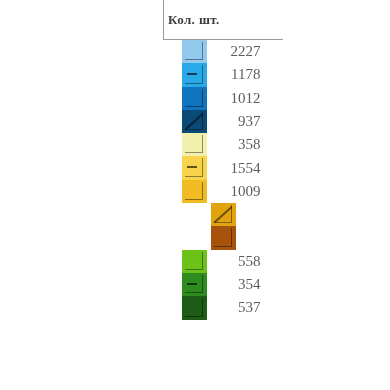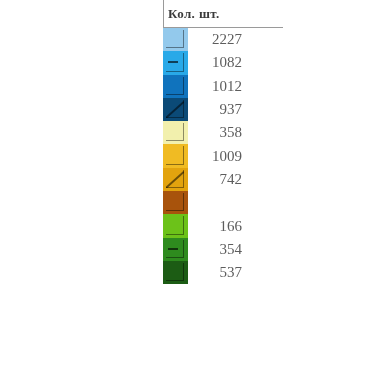--- a/index.html
+++ b/index.html
@@ -18,21 +18,21 @@
   
   #legend {
     position: absolute;
     left: 163px;
     top: 0px;
     width: 120px;
   }
 
   
   .legend-header {
-    height: 28px;
+    height: 40px;
     border-left: 1px solid #9a9a9a;
     border-bottom: 1px solid #9a9a9a;
     box-sizing: border-box;
     display: flex;
     align-items: center;
     padding-left: 4px;
   }
   .legend-header-text {
     font-family: "Liberation Serif", serif;
     font-weight: bold;
@@ -44,20 +44,21 @@
 
   
   .legend-rows {
     display: flex;
     flex-direction: column;
   }
   .legend-row {
     display: flex;
     align-items: center;
     height: 23.3px;
+    justify-content: center;
   }
 
   .swatch {
     position: relative;
     width: 25px;
     height: 23.3px;
     flex: 0 0 25px;
     box-sizing: border-box;
   }
   
@@ -129,21 +130,21 @@
         <div class="swatch" style="background: rgb(147, 201, 236);">
           <span class="corner"></span>
         </div>
         <div class="legend-value">2227</div>
       </div>
       <div class="legend-row">
         <div class="swatch" style="background: rgb(41, 169, 232);">
           <span class="corner"></span>
           <span class="dash"></span>
         </div>
-        <div class="legend-value">1082</div>
+        <div class="legend-value">1178</div>
       </div>
       <div class="legend-row">
         <div class="swatch" style="background: rgb(16, 115, 189);">
           <span class="corner"></span>
         </div>
         <div class="legend-value">1012</div>
       </div>
       <div class="legend-row">
         <div class="swatch" style="background: rgb(11, 74, 119);">
           <span class="corner"></span>
@@ -151,42 +152,48 @@
         </div>
         <div class="legend-value">937</div>
       </div>
       <div class="legend-row">
         <div class="swatch" style="background: rgb(242, 240, 173);">
           <span class="corner"></span>
         </div>
         <div class="legend-value">358</div>
       </div>
       <div class="legend-row">
+        <div class="swatch" style="background: rgb(248, 212, 76);">
+          <span class="corner"></span>
+          <span class="dash"></span>
+        </div>
+        <div class="legend-value">1554</div>
+      </div>
+      <div class="legend-row">
         <div class="swatch" style="background: rgb(240, 187, 35);">
           <span class="corner"></span>
         </div>
         <div class="legend-value">1009</div>
       </div>
       <div class="legend-row">
         <div class="swatch" style="background: rgb(226, 163, 14);">
           <span class="corner"></span>
           <span class="slash"></span>
         </div>
-        <div class="legend-value">742</div>
       </div>
       <div class="legend-row">
         <div class="swatch" style="background: rgb(168, 83, 12);">
           <span class="corner"></span>
         </div>
       </div>
       <div class="legend-row">
         <div class="swatch" style="background: rgb(108, 194, 25);">
           <span class="corner"></span>
         </div>
-        <div class="legend-value">166</div>
+        <div class="legend-value">558</div>
       </div>
       <div class="legend-row">
         <div class="swatch" style="background: rgb(46, 139, 30);">
           <span class="corner"></span>
           <span class="dash"></span>
         </div>
         <div class="legend-value">354</div>
       </div>
       <div class="legend-row">
         <div class="swatch" style="background: rgb(28, 92, 20);">

